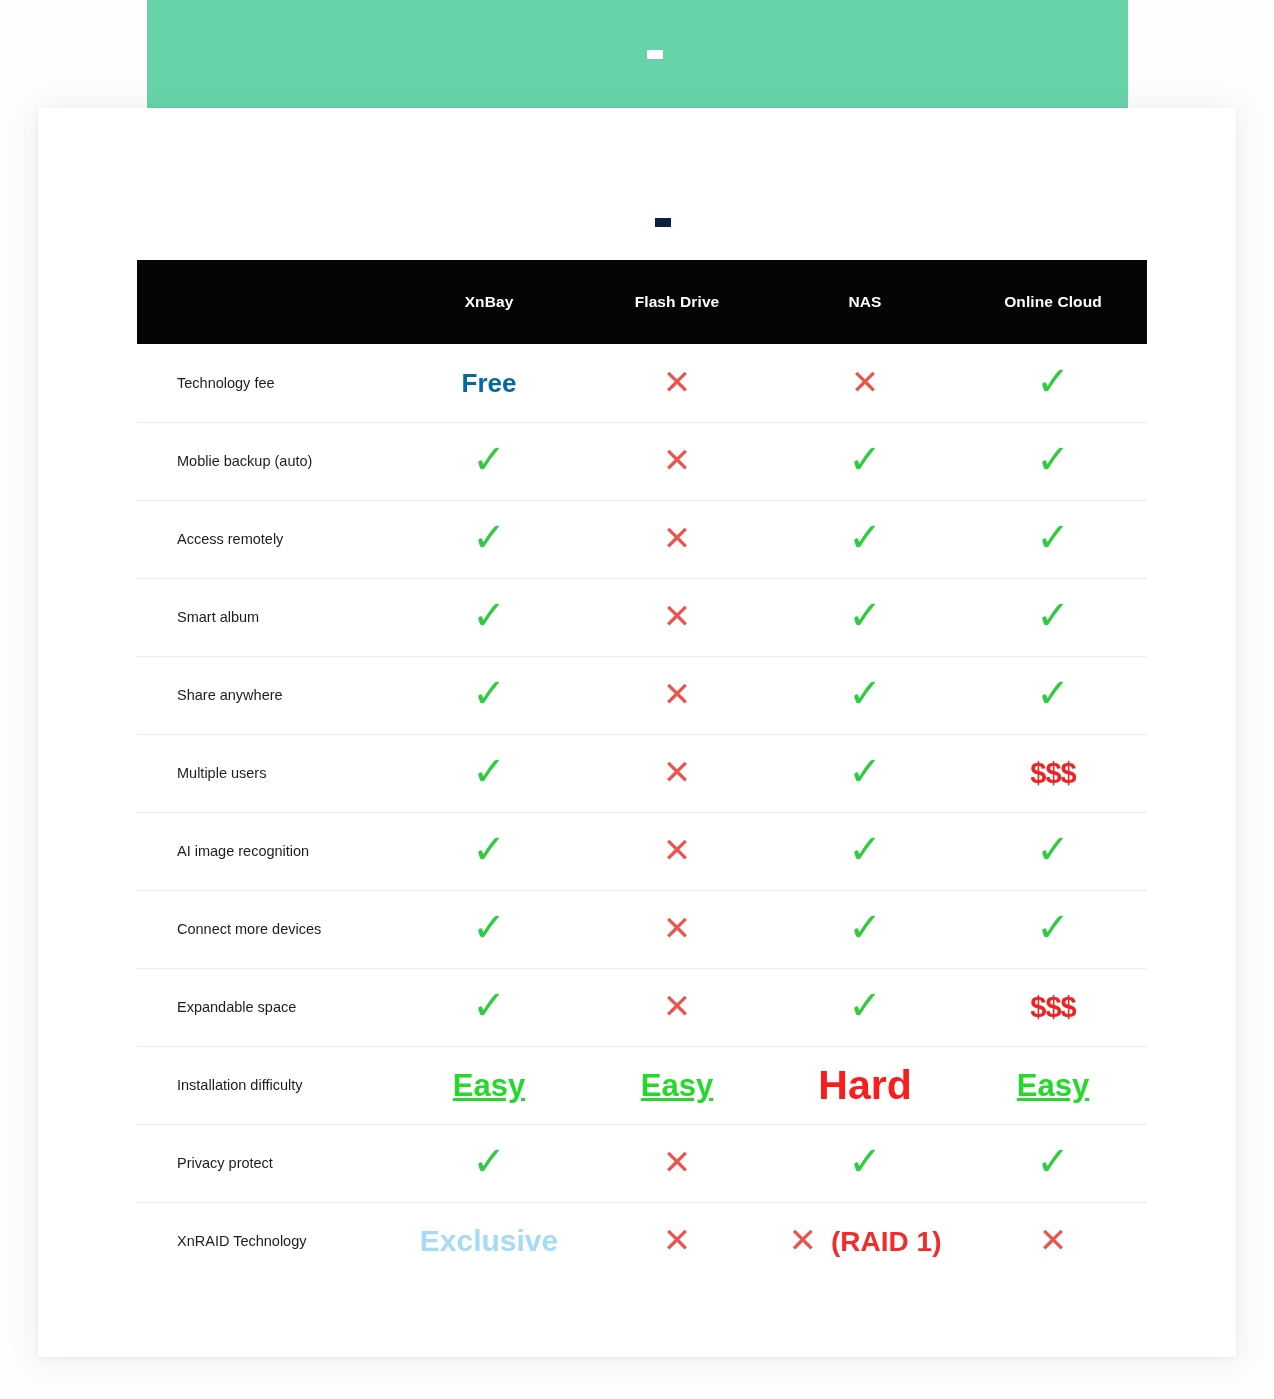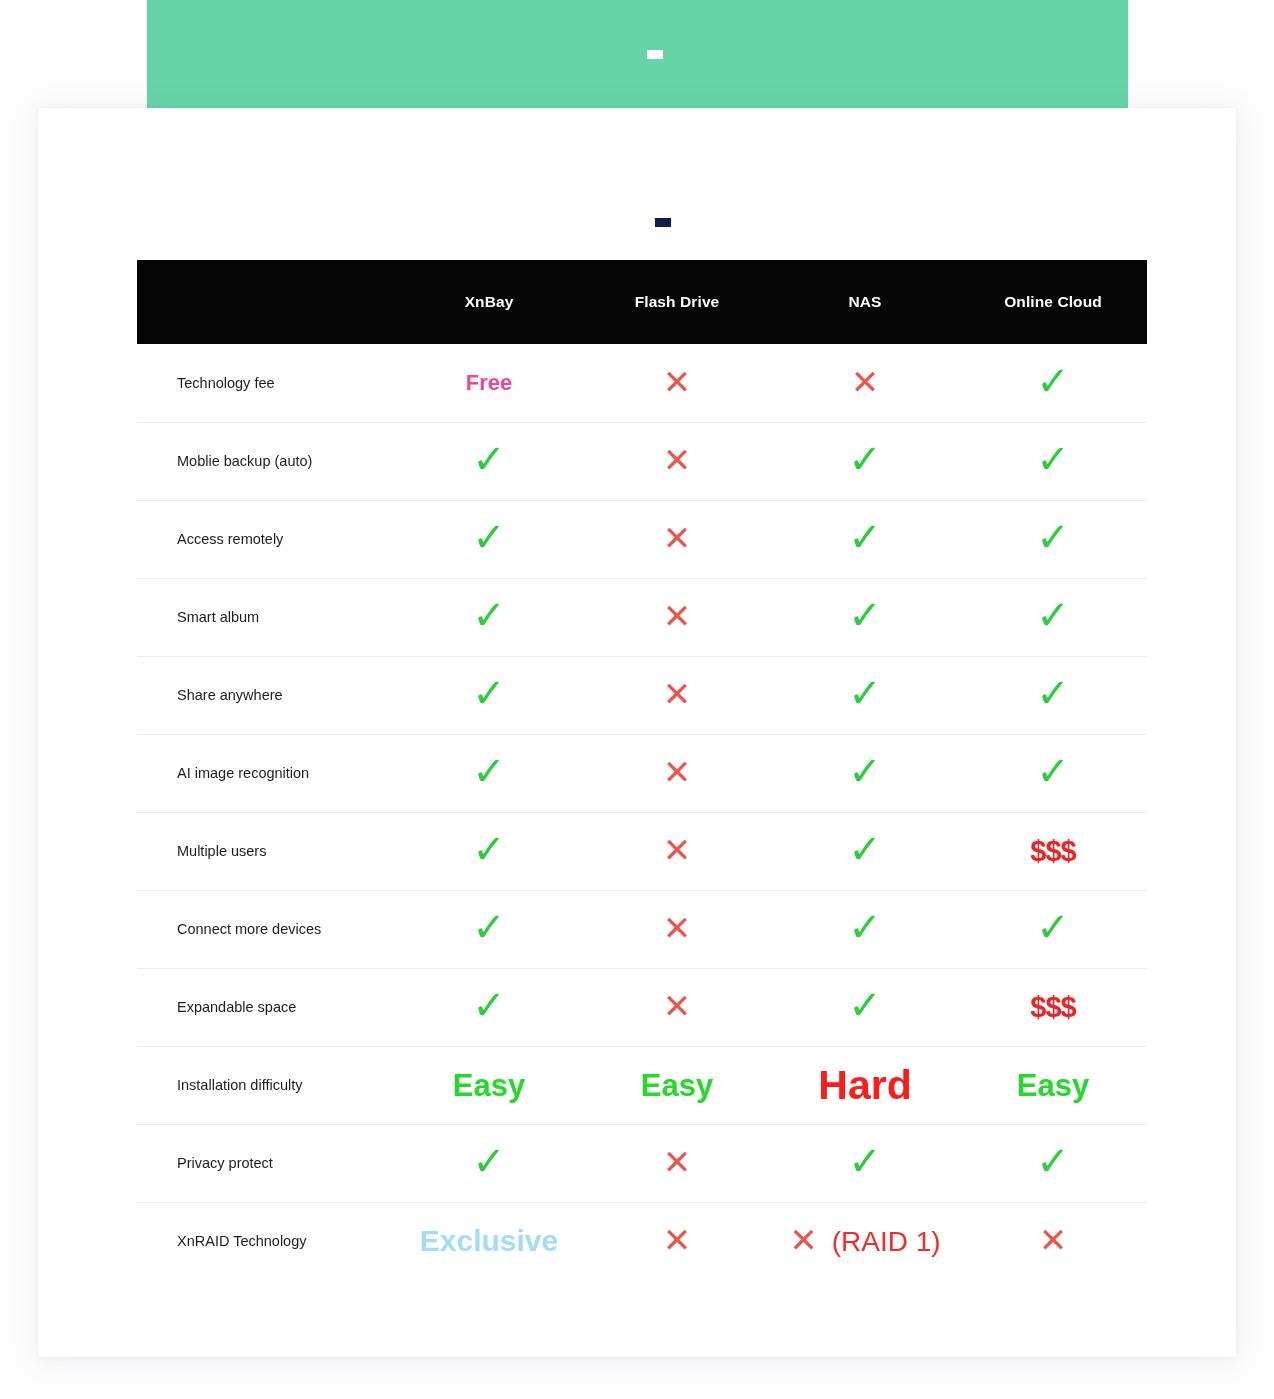--- a/index.html
+++ b/index.html
@@ -127,36 +127,36 @@
     position: relative;
     top: -1px;
   }
 
   .txt {
     display: inline-block;
     line-height: 1;
     vertical-align: middle;
     font-weight: bold;
   }
-  .txt.free      { color: #ec4899; font-size: 22px; }
+  .txt.free      { color: #0369a1; font-size: 26px; }
   .txt.exclusive { color: #a4dcf5; font-size: 30px; }
   .txt.money     { color: #ed2424; font-size: 29px; letter-spacing: -1px; }
-  .txt.easy      { color: #25d92b; font-size: 31px; }
+  .txt.easy      { color: #25d92b; font-size: 31px; text-decoration: underline; }
   .txt.hard      { color: #fb1c1c; font-size: 41px; }
 
   .combo {
     display: inline-flex;
     align-items: center;
     gap: 14px;
     justify-content: center;
   }
   .combo .note {
     color: #ef2d2d;
     font-size: 28px;
-    font-weight: normal;
+    font-weight: bold;
     line-height: 1;
     position: relative;
     top: 1px;
     text-align: right;
   }
 </style>
 </head>
 <body>
 
 <div id="stage">
@@ -217,32 +217,32 @@
               <td class="cell"><span class="mark check">✓</span></td>
             </tr>
             <tr>
               <td class="row-label">Share anywhere</td>
               <td class="cell"><span class="mark check">✓</span></td>
               <td class="cell"><span class="mark cross">✕</span></td>
               <td class="cell"><span class="mark check">✓</span></td>
               <td class="cell"><span class="mark check">✓</span></td>
             </tr>
             <tr>
+              <td class="row-label">Multiple users</td>
+              <td class="cell"><span class="mark check">✓</span></td>
+              <td class="cell"><span class="mark cross">✕</span></td>
+              <td class="cell"><span class="mark check">✓</span></td>
+              <td class="cell"><span class="txt money">$$$</span></td>
+            </tr>
+            <tr>
               <td class="row-label">AI image recognition</td>
               <td class="cell"><span class="mark check">✓</span></td>
               <td class="cell"><span class="mark cross">✕</span></td>
               <td class="cell"><span class="mark check">✓</span></td>
               <td class="cell"><span class="mark check">✓</span></td>
-            </tr>
-            <tr>
-              <td class="row-label">Multiple users</td>
-              <td class="cell"><span class="mark check">✓</span></td>
-              <td class="cell"><span class="mark cross">✕</span></td>
-              <td class="cell"><span class="mark check">✓</span></td>
-              <td class="cell"><span class="txt money">$$$</span></td>
             </tr>
             <tr>
               <td class="row-label">Connect more devices</td>
               <td class="cell"><span class="mark check">✓</span></td>
               <td class="cell"><span class="mark cross">✕</span></td>
               <td class="cell"><span class="mark check">✓</span></td>
               <td class="cell"><span class="mark check">✓</span></td>
             </tr>
             <tr>
               <td class="row-label">Expandable space</td>

